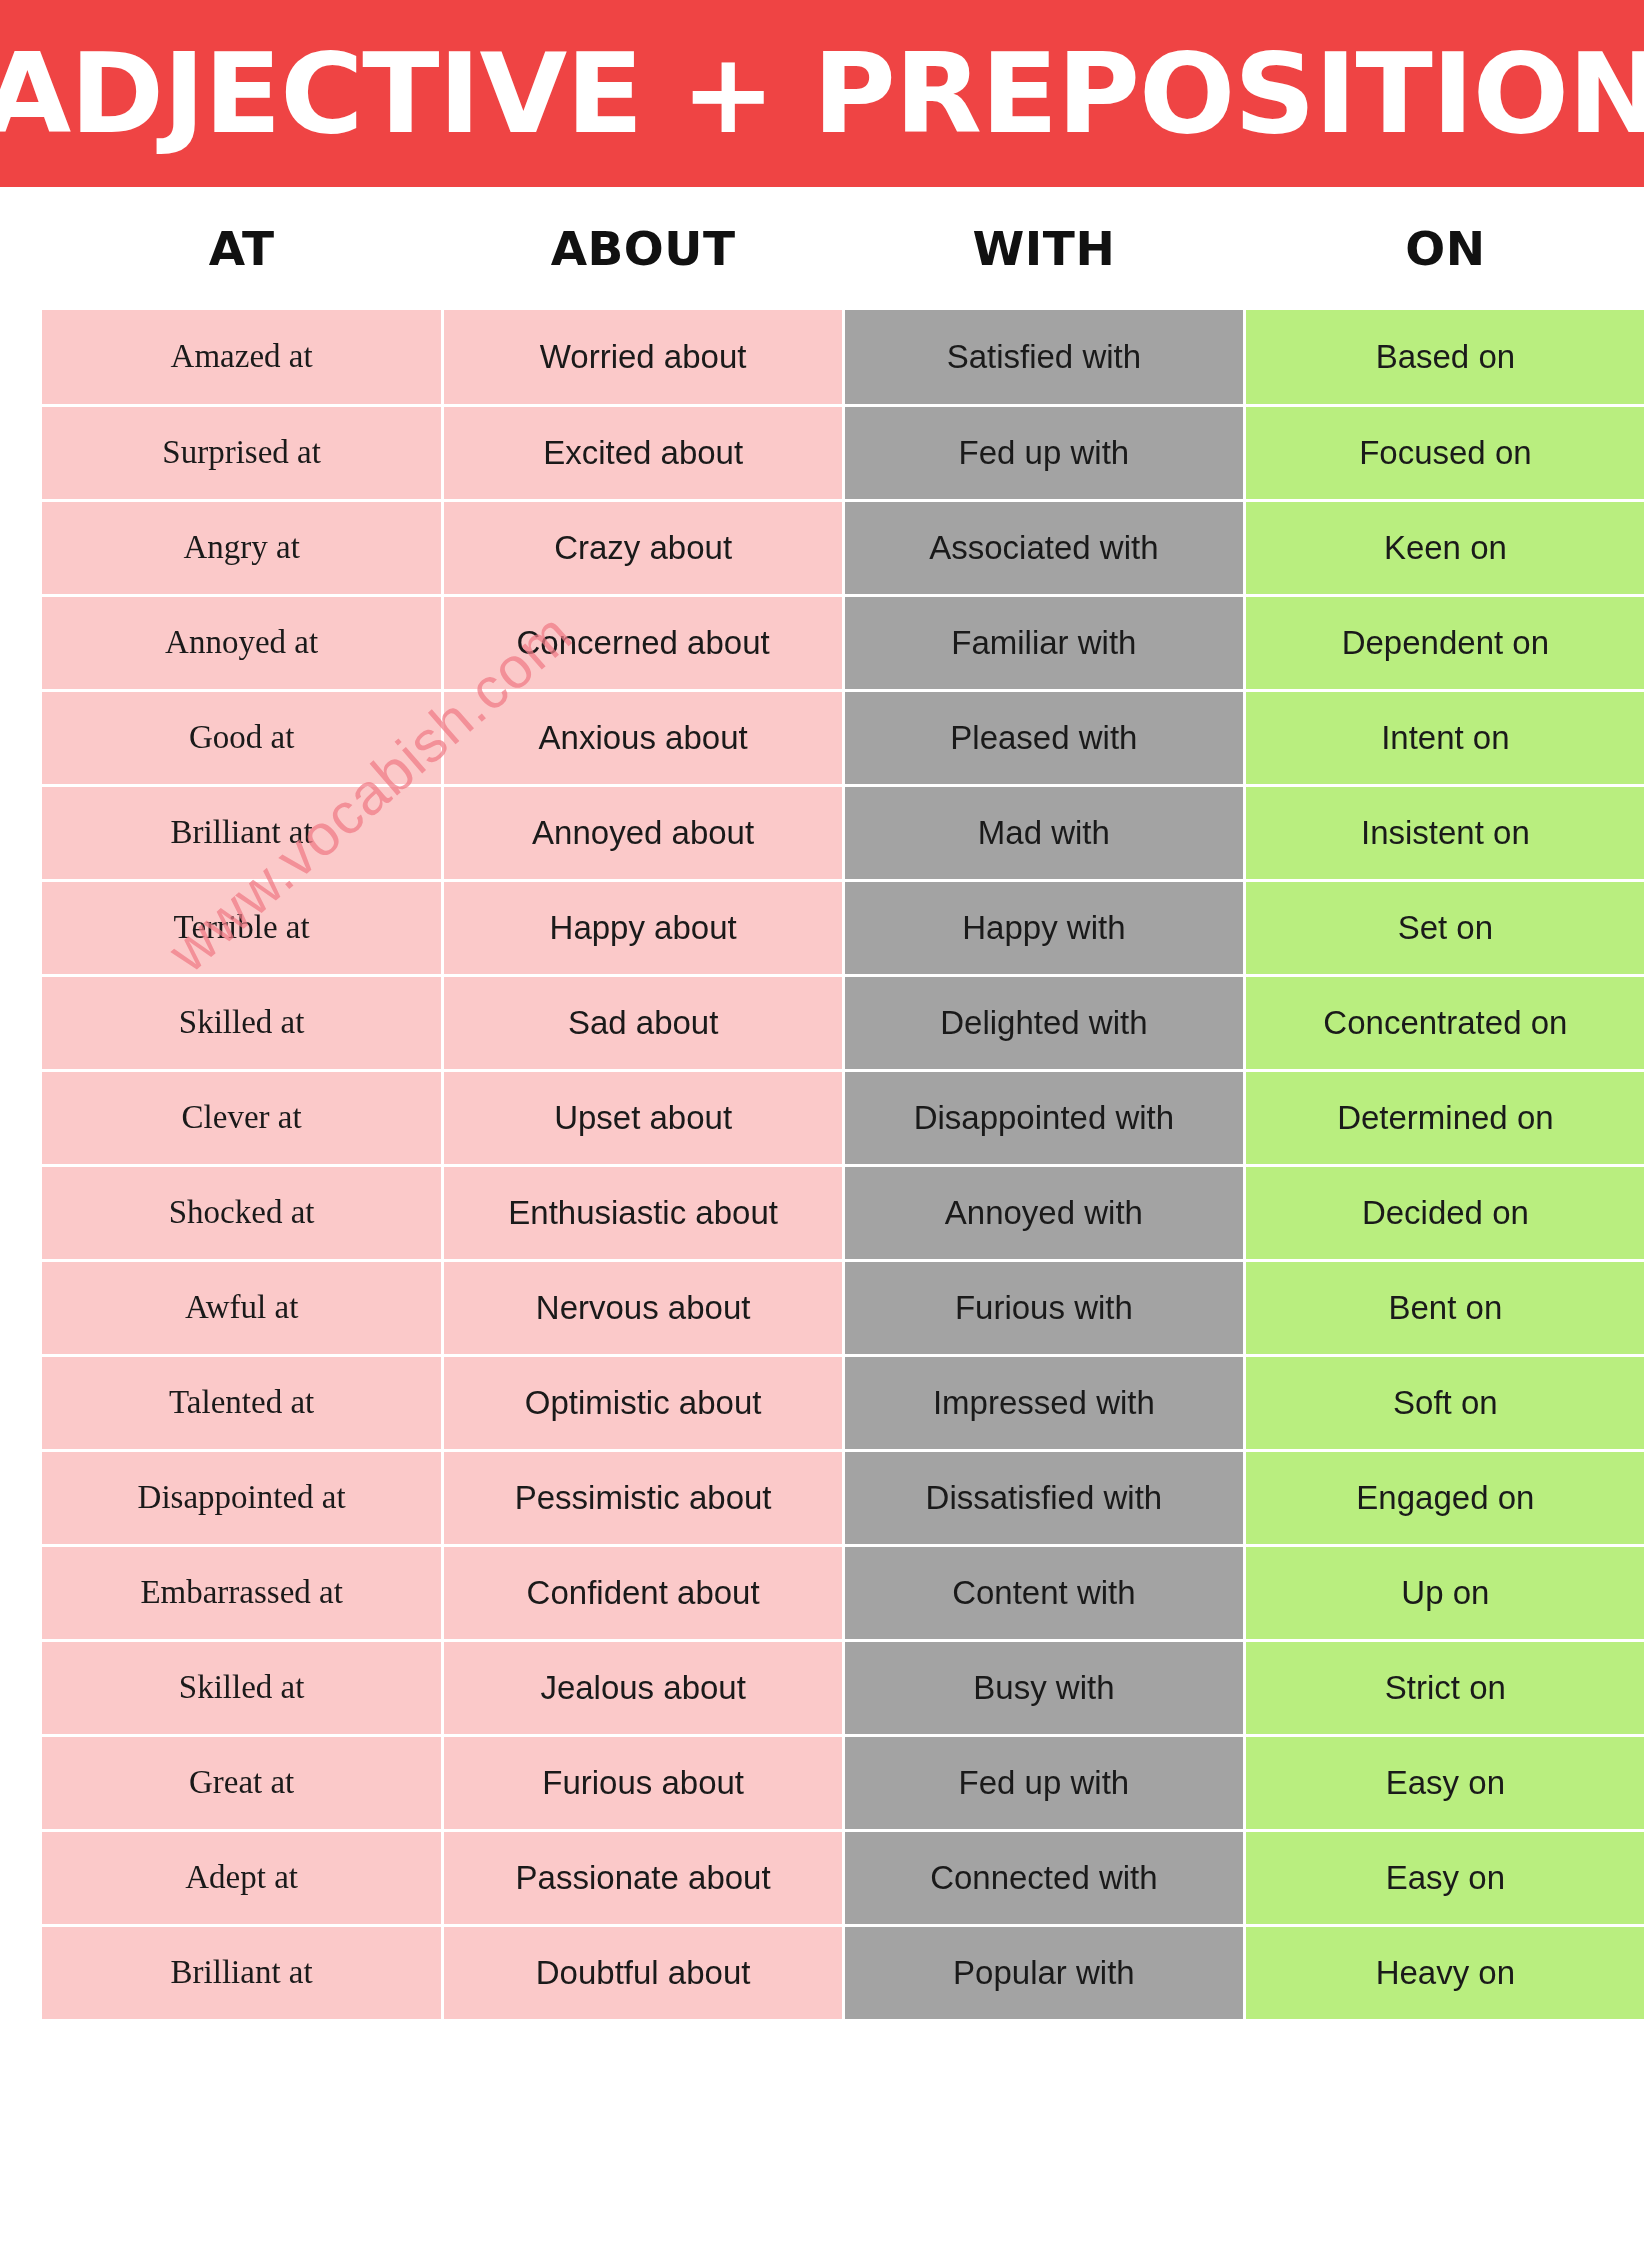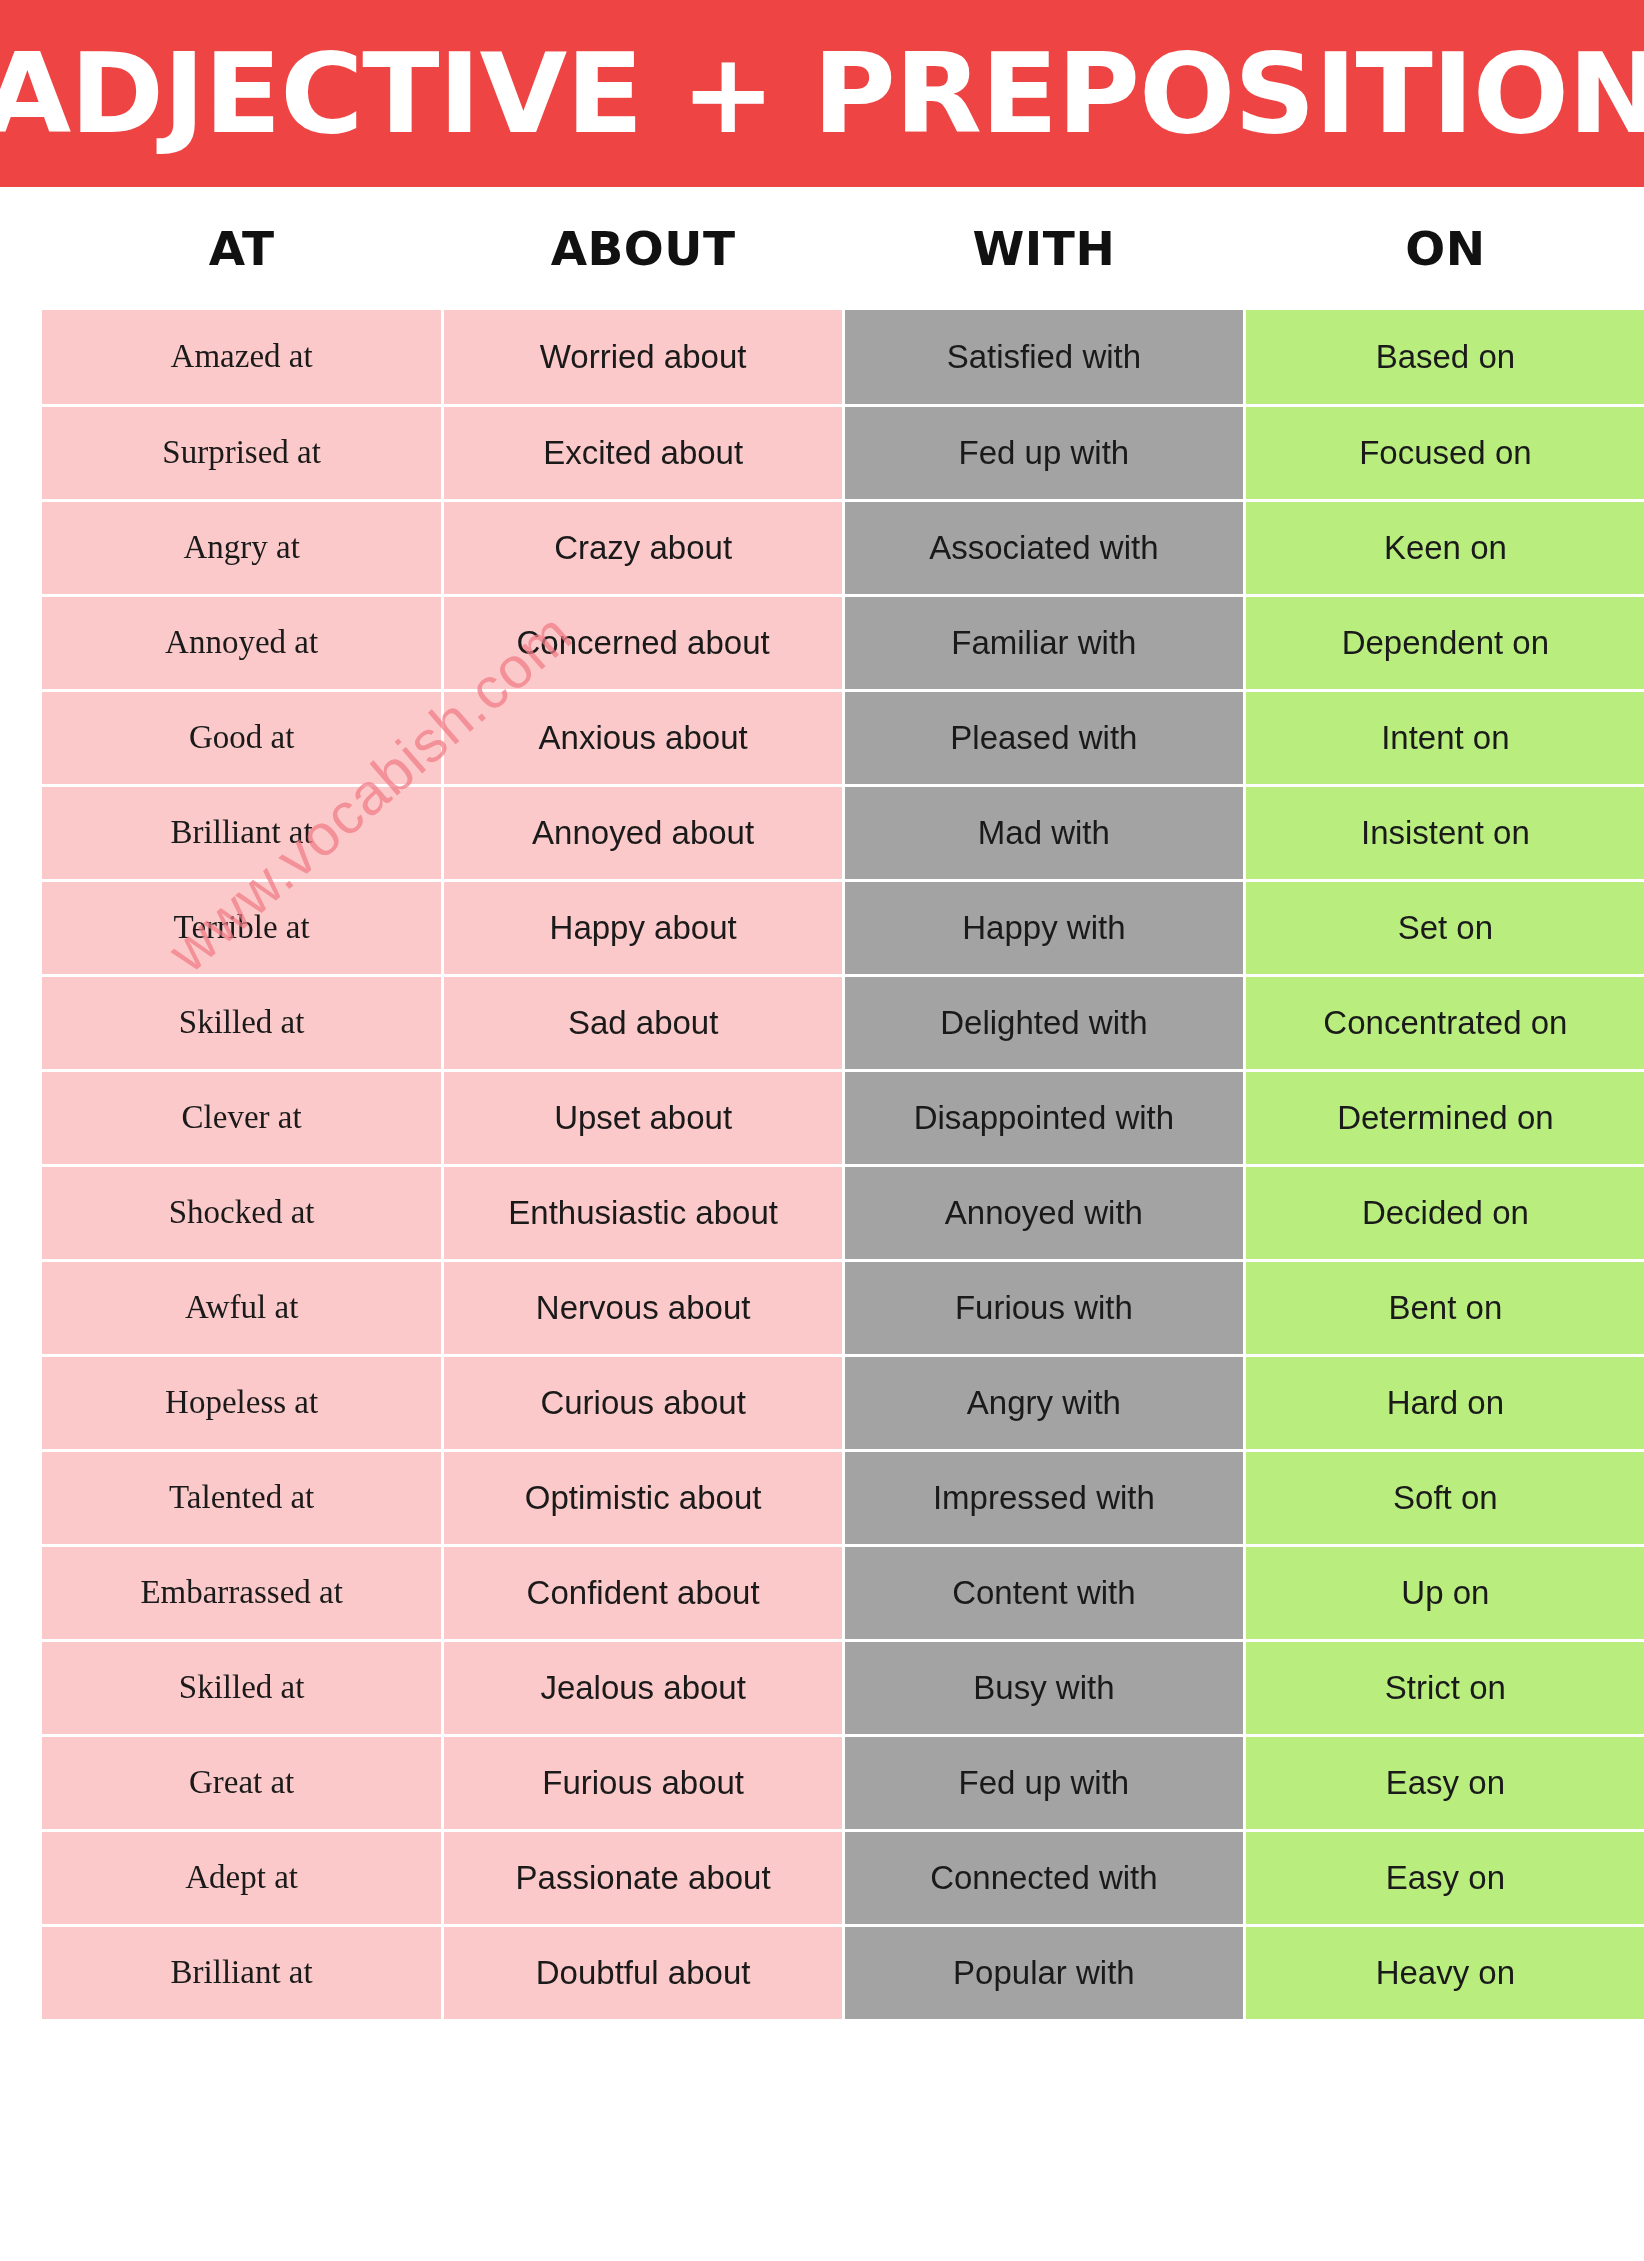--- a/index.html
+++ b/index.html
@@ -185,32 +185,32 @@
           <td class="col-with">Annoyed with</td>
           <td class="col-on">Decided on</td>
         </tr>
         <tr>
           <td class="col-at">Awful at</td>
           <td class="col-about">Nervous about</td>
           <td class="col-with">Furious with</td>
           <td class="col-on">Bent on</td>
         </tr>
         <tr>
-          <td class="col-at">Hopeless at</td>
-          <td class="col-about">Curious about</td>
-          <td class="col-with">Angry with</td>
-          <td class="col-on">Hard on</td>
-        </tr>
-        <tr>
           <td class="col-at">Talented at</td>
           <td class="col-about">Optimistic about</td>
           <td class="col-with">Impressed with</td>
           <td class="col-on">Soft on</td>
         </tr>
         <tr>
+          <td class="col-at">Disappointed at</td>
+          <td class="col-about">Pessimistic about</td>
+          <td class="col-with">Dissatisfied with</td>
+          <td class="col-on">Engaged on</td>
+        </tr>
+        <tr>
           <td class="col-at">Embarrassed at</td>
           <td class="col-about">Confident about</td>
           <td class="col-with">Content with</td>
           <td class="col-on">Up on</td>
         </tr>
         <tr>
           <td class="col-at">Skilled at</td>
           <td class="col-about">Jealous about</td>
           <td class="col-with">Busy with</td>
           <td class="col-on">Strict on</td>

